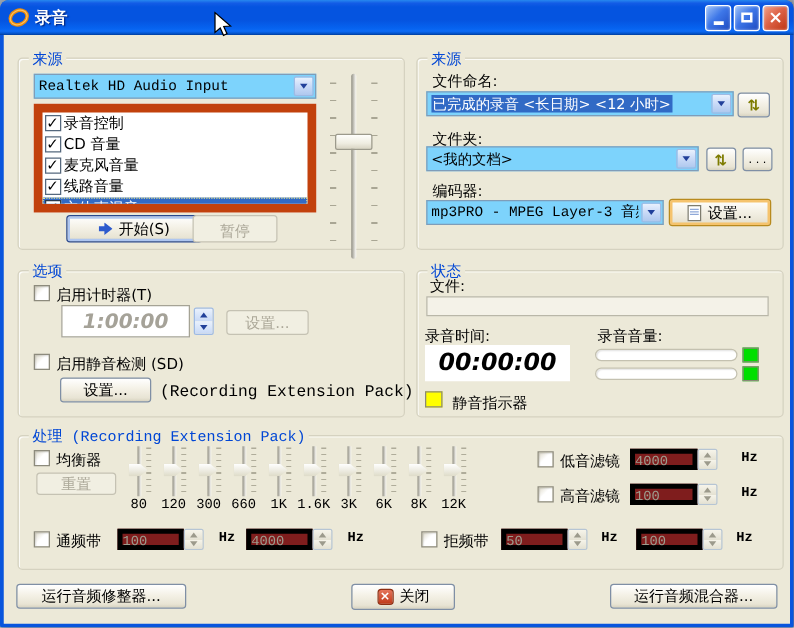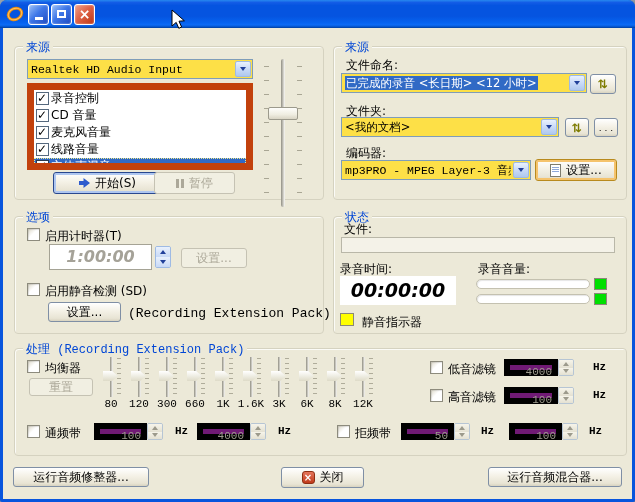--- a/index.html
+++ b/index.html
@@ -22,21 +22,21 @@
   .minbar{width:8px;height:3px;background:#fff;margin-top:8px;}
   .maxbox{width:9px;height:8px;border:2px solid #fff;box-sizing:border-box;}
   
   .client{position:absolute;left:3px;top:28px;right:3px;bottom:3px;background:#ECE9D8;}
   .mono{font-family:"Liberation Mono","DejaVu Sans Mono",monospace;}
   .group{position:absolute;border:1px solid #D5D2C0;border-radius:4px;box-sizing:border-box;
        box-shadow:inset 1px 1px 0 rgba(255,255,255,.8);}
   .glabel{position:absolute;top:-8px;left:8px;background:#ECE9D8;padding:0 3px;color:#0046D5;white-space:nowrap;}
   .lbl{position:absolute;white-space:nowrap;}
   
-  .combo{position:absolute;height:20px;background:#fde047;border:1px solid #7F9DB9;box-sizing:border-box;}
+  .combo{position:absolute;height:20px;background:#7dd3fc;border:1px solid #7F9DB9;box-sizing:border-box;}
   .combo-text{position:absolute;left:3px;right:19px;top:2px;white-space:nowrap;overflow:hidden;font-size:11.5px;line-height:15px;}
   .combo-text .sel-text{background:#316AC5;color:#fff;padding:0 1px;}
   .combo-btn{position:absolute;right:1px;top:1px;bottom:1px;width:16px;border-radius:2px;
        background:linear-gradient(180deg,#E9F1FD,#CCDCF8 45%,#AFC8EE);border:1px solid #9EBAE4;
        box-sizing:border-box;display:flex;align-items:center;justify-content:center;}
   .tri-down{width:0;height:0;border-left:3px solid transparent;border-right:3px solid transparent;border-top:4px solid #21409A;}
   .tri-up{width:0;height:0;border-left:3px solid transparent;border-right:3px solid transparent;border-bottom:4px solid #21409A;}
   
   .listbox{position:absolute;background:#fff;border:7px solid #c2410c;box-sizing:border-box;overflow:hidden;}
   .li{height:17px;display:flex;align-items:center;gap:2px;padding-left:2px;}
@@ -88,22 +88,22 @@
   .timer-val{font-style:italic;font-weight:bold;font-size:16px;color:#A5A298;text-align:center;line-height:24px;}
   .time-big{position:absolute;background:#fff;text-align:center;font-style:italic;font-weight:bold;font-size:19px;line-height:29px;}
   .spinbtns{position:absolute;width:16px;box-sizing:border-box;display:flex;flex-direction:column;
        border:1px solid #9EBAE4;border-radius:2px;overflow:hidden;}
   .spinbtns i{flex:1;display:flex;align-items:center;justify-content:center;
        background:linear-gradient(180deg,#E9F1FD,#C8D9F6);}
   .spinbtns.gray{border-color:#B6C5D4;}
   .spinbtns.gray i{background:linear-gradient(180deg,#F6F4EA,#E4E1D2);}
   .spinbtns.gray .tri-down{border-top-color:#9C9A8C;}
   .spinbtns.gray .tri-up{border-bottom-color:#9C9A8C;}
-  .spin-field{position:absolute;box-sizing:border-box;background:#701a75;border:6px solid #000000;
-       color:#9E9C8E;text-align:right;font-size:11px;line-height:15px;}
+  .spin-field{position:absolute;box-sizing:border-box;background:#7f1d1d;border:4px solid #000000;
+       color:#9E9C8E;text-align:left;font-size:11px;line-height:15px;}
   .hz{position:absolute;font-weight:bold;font-size:11px;}
   
   .meter{position:absolute;height:10px;box-sizing:border-box;background:#fff;border:1px solid #C4C1B0;
        border-radius:5px;box-shadow:inset 1px 1px 1px rgba(0,0,0,.1);}
   .sq{position:absolute;box-sizing:border-box;border:1px solid #8A8878;}
   .sq.green{background:#00DF00;}
   .sq.yellow{background:#FFFF00;}
   .cursor{position:absolute;z-index:50;}
 </style>
 </head>
@@ -111,20 +111,21 @@
 
 <div class="win">
 
   <div class="titlebar">
     <span class="app-icon">
       <svg viewBox="0 0 18 18" width="18" height="18">
         <ellipse cx="9" cy="9" rx="7" ry="5.5" fill="none" stroke="#E88B10" stroke-width="3" transform="rotate(-25 9 9)"></ellipse>
         <ellipse cx="9" cy="9" rx="7" ry="5.5" fill="none" stroke="#FFC25E" stroke-width="1" transform="rotate(-25 9 9)"></ellipse>
       </svg>
     </span>
+    <span class="title">录音</span>
     <span class="winbtns">
       <span class="wbtn min">
           <i class="minbar"></i>
         </span>
       <span class="wbtn max">
           <i class="maxbox"></i>
         </span>
       <span class="wbtn close">×</span>
     </span>
   </div>
@@ -174,21 +175,21 @@
         <i class="vticks" style="right:4px;"></i>
         <i class="vthumb" style="top:48px;"></i>
       </div>
 
       <div class="xp-btn default" style="left:38px;top:125px;width:109px;height:22px;">
         <svg width="11" height="10" viewBox="0 0 11 10">
           <path d="M0 3h4.5V0L11 5 4.5 10V7H0z" fill="#2E5BCD"></path>
         </svg>
         <span>开始(S)</span>
       </div>
-      <div class="xp-btn disabled" style="left:139px;top:125px;width:81px;height:22px;">
+      <div class="xp-btn disabled" style="left:139px;top:125px;width:68px;height:22px;flex-direction:column;">
         <i class="pause-icon"></i>
         <span>暂停</span>
       </div>
     </div>
 
     <div class="group" style="left:330px;top:18px;width:294px;height:154px;">
       <span class="glabel">来源</span>
 
       <span class="lbl" style="left:12px;top:10px;">文件命名:</span>
       <div class="combo" style="left:7px;top:26px;width:246px;">

